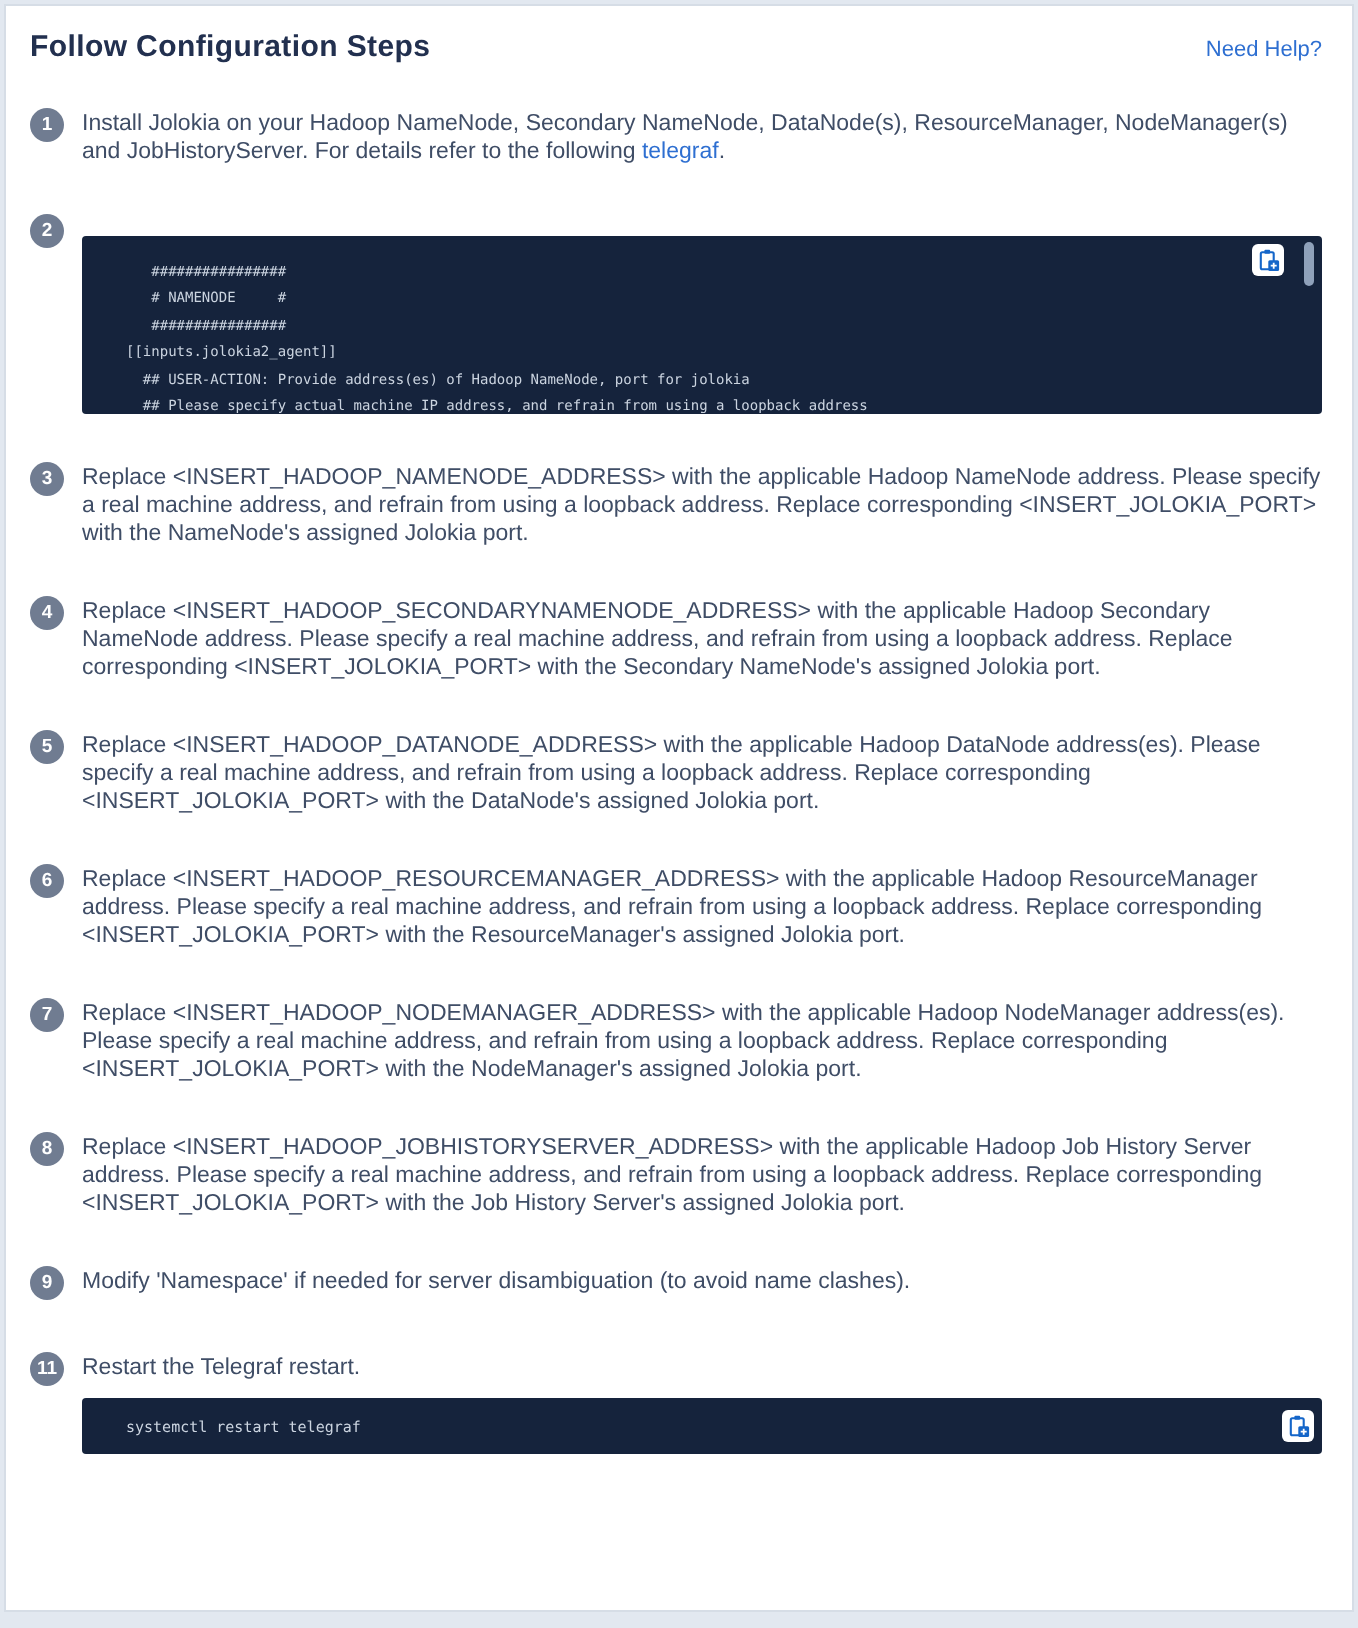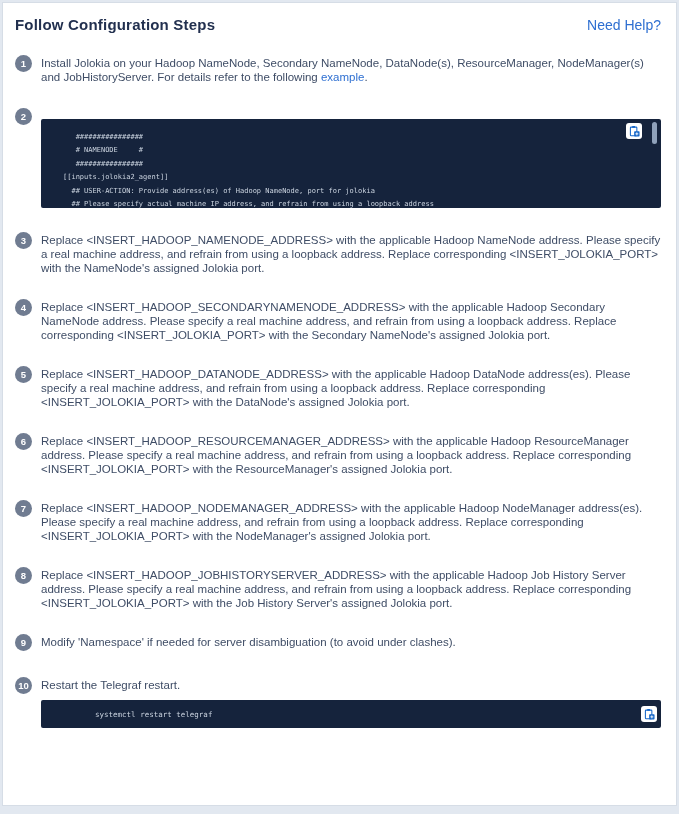--- a/index.html
+++ b/index.html
@@ -24,21 +24,21 @@
     align-items: center;
   }
   .page-title {
     margin: 0;
     font-size: 15px;
     font-weight: 700;
     letter-spacing: 0.2px;
     color: #22304f;
   }
   .help-link {
-    font-size: 14px;
+    font-size: 11px;
     color: #2e6fd1;
     text-decoration: none;
     margin-top: 2px;
     cursor: pointer;
   }
   .steps { margin-top: 22px; }
   .step {
     display: flex;
     align-items: flex-start;
     margin-bottom: 24px;
@@ -116,21 +116,20 @@
     cursor: grab;
   }
   .codebar {
     position: relative;
     margin-top: 8px;
     background: #15233c;
     border-radius: 2px;
     height: 28px;
     display: flex;
     align-items: center;
-    padding-left: 32px;
   }
   .codebar code {
     padding-left: 22px;
     font-family: "DejaVu Sans Mono", monospace;
     font-size: 7.5px;
     color: #cbd4e0;
     white-space: pre;
   }
 </style>
 </head>
@@ -141,21 +140,21 @@
   <div class="header">
     <h1 class="page-title">Follow Configuration Steps</h1>
     <a class="help-link">Need Help?</a>
   </div>
 
   <div class="steps">
 
     <div class="step">
       <div class="step-num">1</div>
       <div class="step-body">
-        <div class="step-text"><span>Install Jolokia on your Hadoop NameNode, Secondary NameNode, DataNode(s), ResourceManager, NodeManager(s) and JobHistoryServer. For details refer to the following </span><a class="inline-link">example</a><span>.</span></div>
+        <div class="step-text"><span>Install Jolokia on your Hadoop NameNode, Secondary NameNode, DataNode(s), ResourceManager, NodeManager(s) and JobHistoryServer. For details refer to the following </span><a class="inline-link">telegraf</a><span>.</span></div>
       </div>
     </div>
 
     <div class="step">
       <div class="step-num">2</div>
       <div class="step-body">
         <div class="codeblock">
           <pre><div class="code-line">   ################</div><div class="code-line">   # NAMENODE     #</div><div class="code-line">   ################</div><div class="code-line">[[inputs.jolokia2_agent]]</div><div class="code-line">  ## USER-ACTION: Provide address(es) of Hadoop NameNode, port for jolokia</div><div class="code-line">  ## Please specify actual machine IP address, and refrain from using a loopback address</div></pre>
           <button class="copy-btn with-scrollbar" title="">
             <svg width="12" height="12" viewBox="0 0 16 16">
@@ -208,27 +207,27 @@
     <div class="step">
       <div class="step-num">8</div>
       <div class="step-body">
         <div class="step-text">Replace &lt;INSERT_HADOOP_JOBHISTORYSERVER_ADDRESS&gt; with the applicable Hadoop Job History Server address. Please specify a real machine address, and refrain from using a loopback address. Replace corresponding &lt;INSERT_JOLOKIA_PORT&gt; with the Job History Server's assigned Jolokia port.</div>
       </div>
     </div>
 
     <div class="step gap-lg">
       <div class="step-num">9</div>
       <div class="step-body">
-        <div class="step-text">Modify 'Namespace' if needed for server disambiguation (to avoid under clashes).</div>
-      </div>
-    </div>
-
-
-    <div class="step">
-      <div class="step-num">10</div>
+        <div class="step-text">Modify 'Namespace' if needed for server disambiguation (to avoid name clashes).</div>
+      </div>
+    </div>
+
+
+    <div class="step">
+      <div class="step-num">11</div>
       <div class="step-body">
         <div class="step-text">Restart the Telegraf restart.</div>
         <div class="codebar">
           <code>systemctl restart telegraf</code>
           <button class="copy-btn at-edge" title="">
             <svg width="12" height="12" viewBox="0 0 16 16">
               <rect x="3.2" y="2.8" width="8.6" height="11.4" rx="1" fill="none" stroke="#1566c9" stroke-width="1.4"></rect>
               <rect x="5.6" y="1.2" width="3.8" height="2.6" rx="0.6" fill="#1566c9"></rect>
               <rect x="8.2" y="8.2" width="7.2" height="7.2" rx="1" fill="#1566c9"></rect>
               <path d="M11.8 9.8v4M9.8 11.8h4" stroke="#ffffff" stroke-width="1.2"></path>

